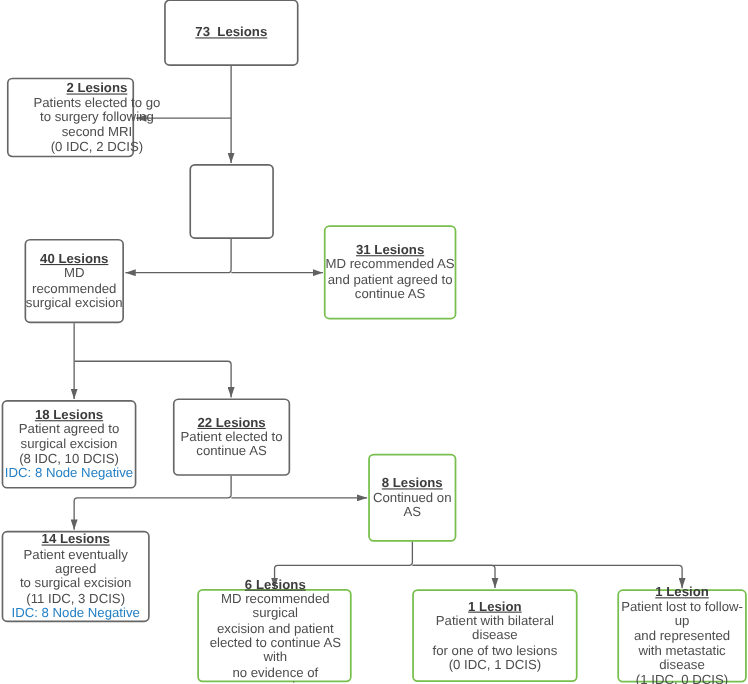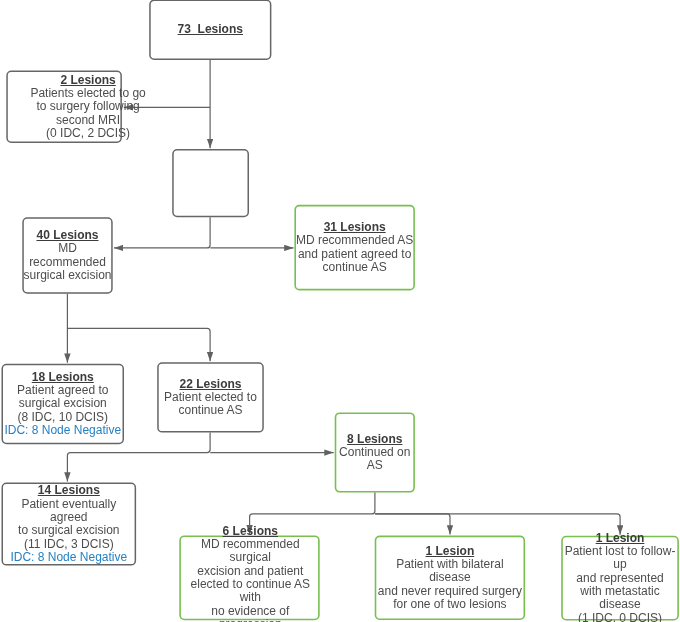--- a/index.html
+++ b/index.html
@@ -123,22 +123,22 @@
       <div class="bline">MD recommended surgical</div>
       <div class="bline">excision and patient</div>
       <div class="bline">elected to continue AS with</div>
       <div class="bline">no evidence of progression</div>
     </div>
   </div>
   <div class="node green" style="left: 374.7px; top: 535.6px; width: 150.4px; height: 84.4px;">
     <div class="ntext">
       <div class="hdrline"><span class="hdr">1 Lesion</span></div>
       <div class="bline">Patient with bilateral disease</div>
-      <div class="bline">and never required surgery</div>
       <div class="bline">for one of two lesions</div>
+      <div class="bline">(0 IDC, 1 DCIS)</div>
     </div>
   </div>
   <div class="node green" style="left: 561.2px; top: 535.7px; width: 117.7px; height: 84.8px;">
     <div class="ntext">
       <div class="hdrline"><span class="hdr">1 Lesion</span></div>
       <div class="bline">Patient lost to follow-up</div>
       <div class="bline">and represented</div>
       <div class="bline">with metastatic</div>
       <div class="bline">disease</div>
       <div class="bline">(1 IDC, 0 DCIS)</div>

